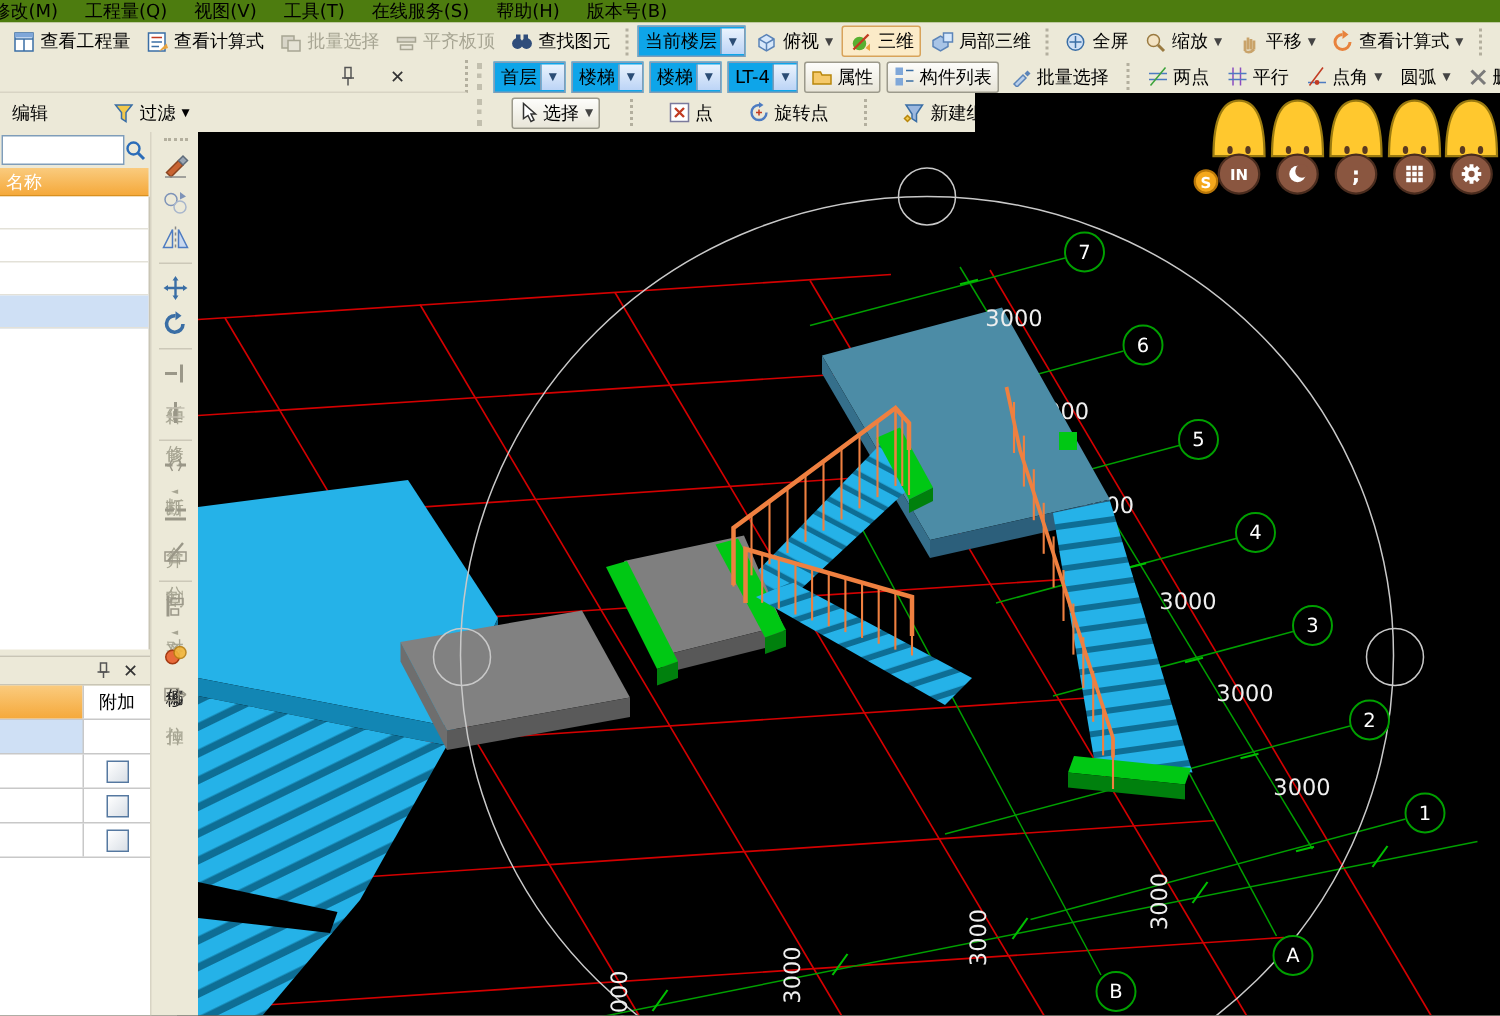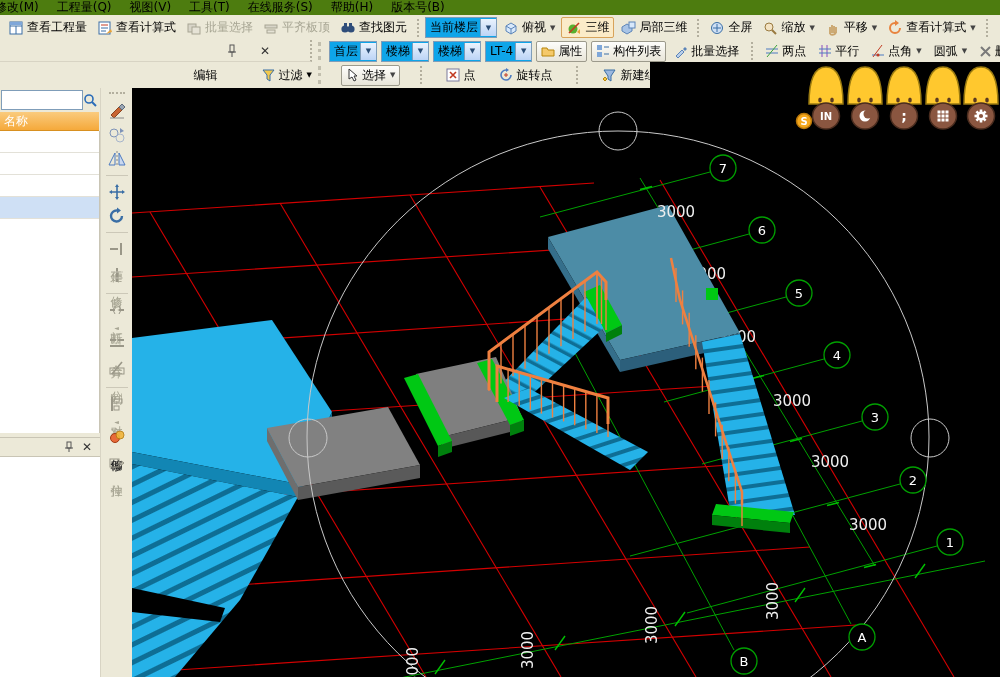--- a/index.html
+++ b/index.html
@@ -26,21 +26,21 @@
   .combo em{font-style:normal;flex:1;white-space:nowrap;overflow:hidden;}
   .combo .arr{width:15px;height:17px;margin-left:2px;background:linear-gradient(#EAF3FD,#BCD4F6);
               border-left:1px solid #7F9DB9;display:flex;align-items:center;justify-content:center;
               font-size:7px;color:#2B4D75;}
   .icon{display:inline-block;width:16px;height:16px;position:relative;flex:none;}
   
   .panel-top-head{position:absolute;left:0;top:40px;width:312px;height:22px;background:#ECE9D8;
       border-bottom:1px solid #D8D4C4;border-right:2px dotted #B3AF9E;display:flex;align-items:center;
       justify-content:flex-end;gap:22px;padding-right:40px;box-sizing:border-box;}
   .panel-edit-row{position:absolute;left:0;top:62px;width:312px;height:26px;background:#ECE9D8;
-      display:flex;align-items:center;box-sizing:border-box;padding-left:8px;justify-content:flex-end;}
+      display:flex;align-items:center;box-sizing:border-box;padding-left:8px;}
   .leftcol{position:absolute;left:0;top:88px;width:118px;height:589px;background:#ECE9D8;}
   .searchrow{position:absolute;left:0;top:0;width:100px;height:24px;display:flex;align-items:center;}
   .searchrow input{width:82px;height:20px;border:1px solid #7F9DB9;margin-left:1px;padding:0 2px;font-size:12px;box-sizing:border-box;}
   .list-head{position:absolute;left:0;top:24px;width:99px;height:19px;
       background:linear-gradient(#FACB7E,#F5A93B);color:#fff;display:flex;align-items:center;padding-left:4px;box-sizing:border-box;
       border-bottom:1px solid #D89020;}
   .list-body{position:absolute;left:0;top:43px;width:99px;height:302px;background:#fff;border-right:1px solid #C9C5B5;}
   .lrow{height:21px;border-bottom:1px solid #E3E1D8;}
   .lrow.sel{background:#CFE0F5;}
   .bpanel{position:absolute;left:0;top:349px;width:100px;height:240px;background:#fff;}
@@ -400,20 +400,50 @@
   <div class="bpanel">
     <div class="bpanel-head">
       <span class="icon" style="width:10px;height:12px">
         <svg width="10" height="12">
             <rect x="3" y="1" width="4" height="6" fill="#ECE9D8" stroke="#555"></rect>
             <line x1="1" y1="7" x2="9" y2="7" stroke="#555"></line>
             <line x1="5" y1="7" x2="5" y2="11" stroke="#555"></line>
           </svg>
       </span>
       <span class="closex">✕</span>
+    </div>
+    <div class="btable">
+      <div class="btr bhead">
+        <div class="btd1"></div>
+        <div class="btd2">
+            <span>附加</span>
+          </div>
+      </div>
+      <div class="btr sel">
+          <div class="btd1"></div>
+          <div class="btd2"></div>
+        </div>
+      <div class="btr">
+          <div class="btd1"></div>
+          <div class="btd2">
+            <span class="cb"></span>
+          </div>
+        </div>
+      <div class="btr">
+          <div class="btd1"></div>
+          <div class="btd2">
+            <span class="cb"></span>
+          </div>
+        </div>
+      <div class="btr">
+          <div class="btd1"></div>
+          <div class="btd2">
+            <span class="cb"></span>
+          </div>
+        </div>
     </div>
   </div>
 </div>
 
 <div class="sidebar">
   <div class="hgrip"></div>
   <span class="sicon">
     <svg width="18" height="18">
         <path d="M3 13 L11 5 L14 8 L6 16 Z" fill="#C86432" stroke="#8A4420"></path>
         <path d="M11 5 L14 2 L17 5 L14 8 Z" fill="#9AA6B4" stroke="#5E6B7A"></path>

